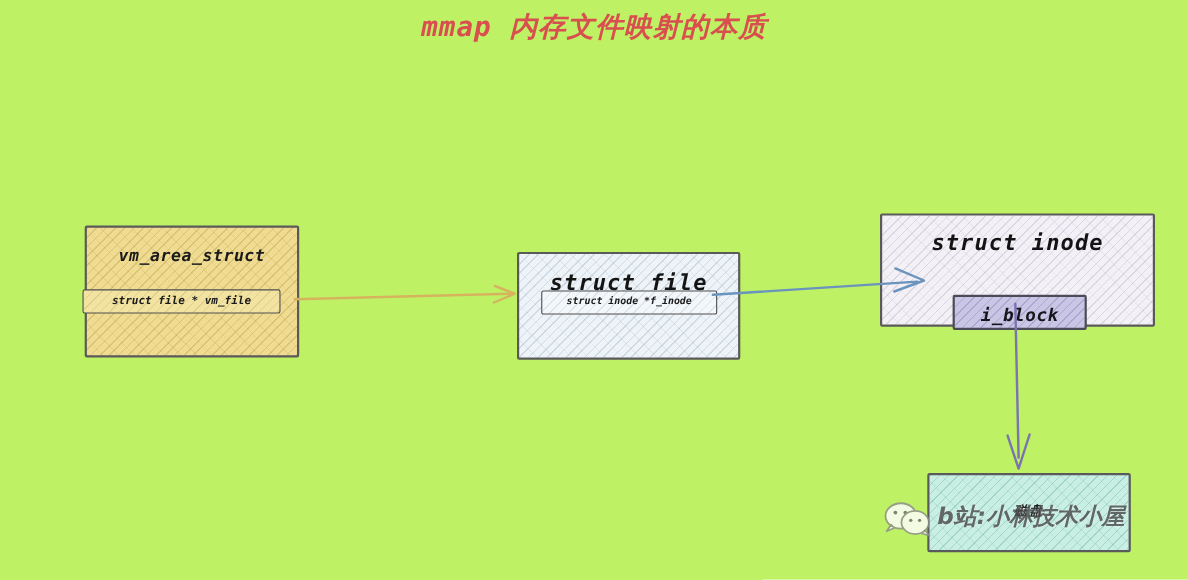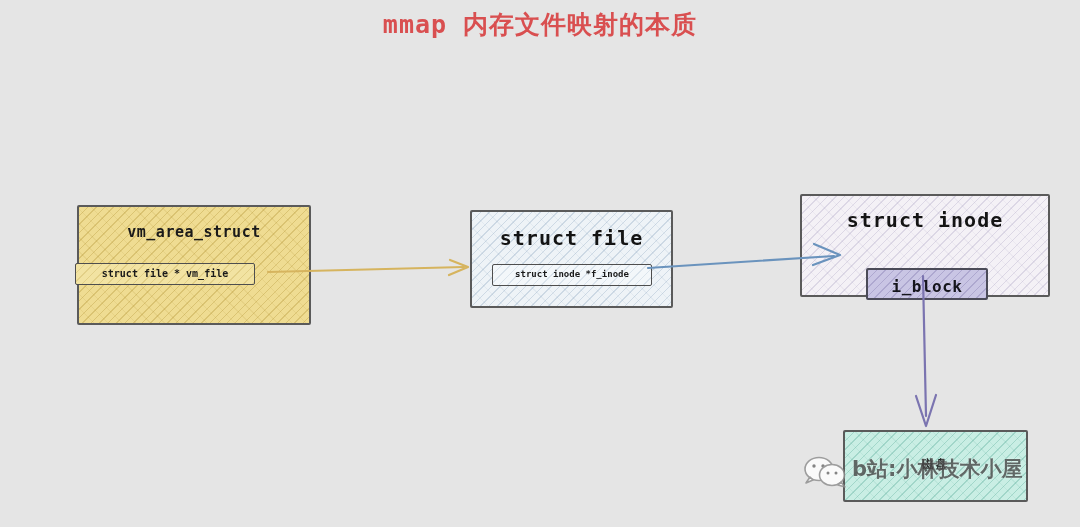--- a/index.html
+++ b/index.html
@@ -7,22 +7,23 @@
     padding: 0;
     background: #ffffff;
   }
   body {
     font-family: "DejaVu Sans", "Liberation Sans", sans-serif;
   }
   #canvas {
     position: relative;
     width: 1080px;
     height: 527px;
-    background: #e5e5e5;
+    background: #bef264;
     overflow: hidden;
+    font-style: italic;
   }
 
   
   .title {
     position: absolute;
     left: 0;
     top: 8px;
     width: 1080px;
     text-align: center;
     font-family: "DejaVu Sans Mono", "Liberation Mono", monospace;
@@ -99,21 +100,21 @@
   
   #vmspace-box { left: 8px; top: 114px; width: 340px; height: 265px; }
   #vmspace-title {
     top: 24px;
     font-family: "DejaVu Sans", "Liberation Sans", sans-serif;
     font-size: 22px;
     font-weight: 700;
     color: #1d1d1d;
     letter-spacing: 2px;
   }
-  #vma-box { left: 77px; top: 205px; width: 234px; height: 120px; }
+  #vma-box { left: 77px; top: 205px; width: 195px; height: 120px; }
   #vma-title {
     top: 16px;
     font-size: 15px;
     font-weight: 700;
     color: #1a1a1a;
     letter-spacing: 0.5px;
   }
   #vmfile-box {
     left: 75px; top: 263px; width: 180px; height: 22px;
     border-width: 1px; border-color: #4e4e4e;
@@ -212,21 +213,21 @@
 
 
   <div class="box hatch-gold" id="vma-box" style="border-color: rgb(90, 90, 90);">
     <div class="box-label" id="vma-title">vm_area_struct</div>
   </div>
 
   <div class="box hatch-gold-light" id="vmfile-box" style="border-color: rgb(78, 78, 78);">
     <div class="box-label" id="vmfile-label">struct file * vm_file</div>
   </div>
 
-  <div class="box hatch-blue" id="file-box" style="border-color: rgb(90, 90, 90);">
+  <div class="box hatch-blue" id="file-box" style="border-color: rgb(90, 90, 90); margin-top: 19px;">
     <div class="box-label" id="file-title">struct file</div>
   </div>
 
   <div class="box hatch-blue-light" id="finode-box" style="border-color: rgb(78, 78, 78);">
     <div class="box-label" id="finode-label">struct inode *f_inode</div>
   </div>
 
   <div class="box hatch-lilac" id="inode-box" style="border-color: rgb(90, 90, 90);">
     <div class="box-label" id="inode-title">struct inode</div>
   </div>

